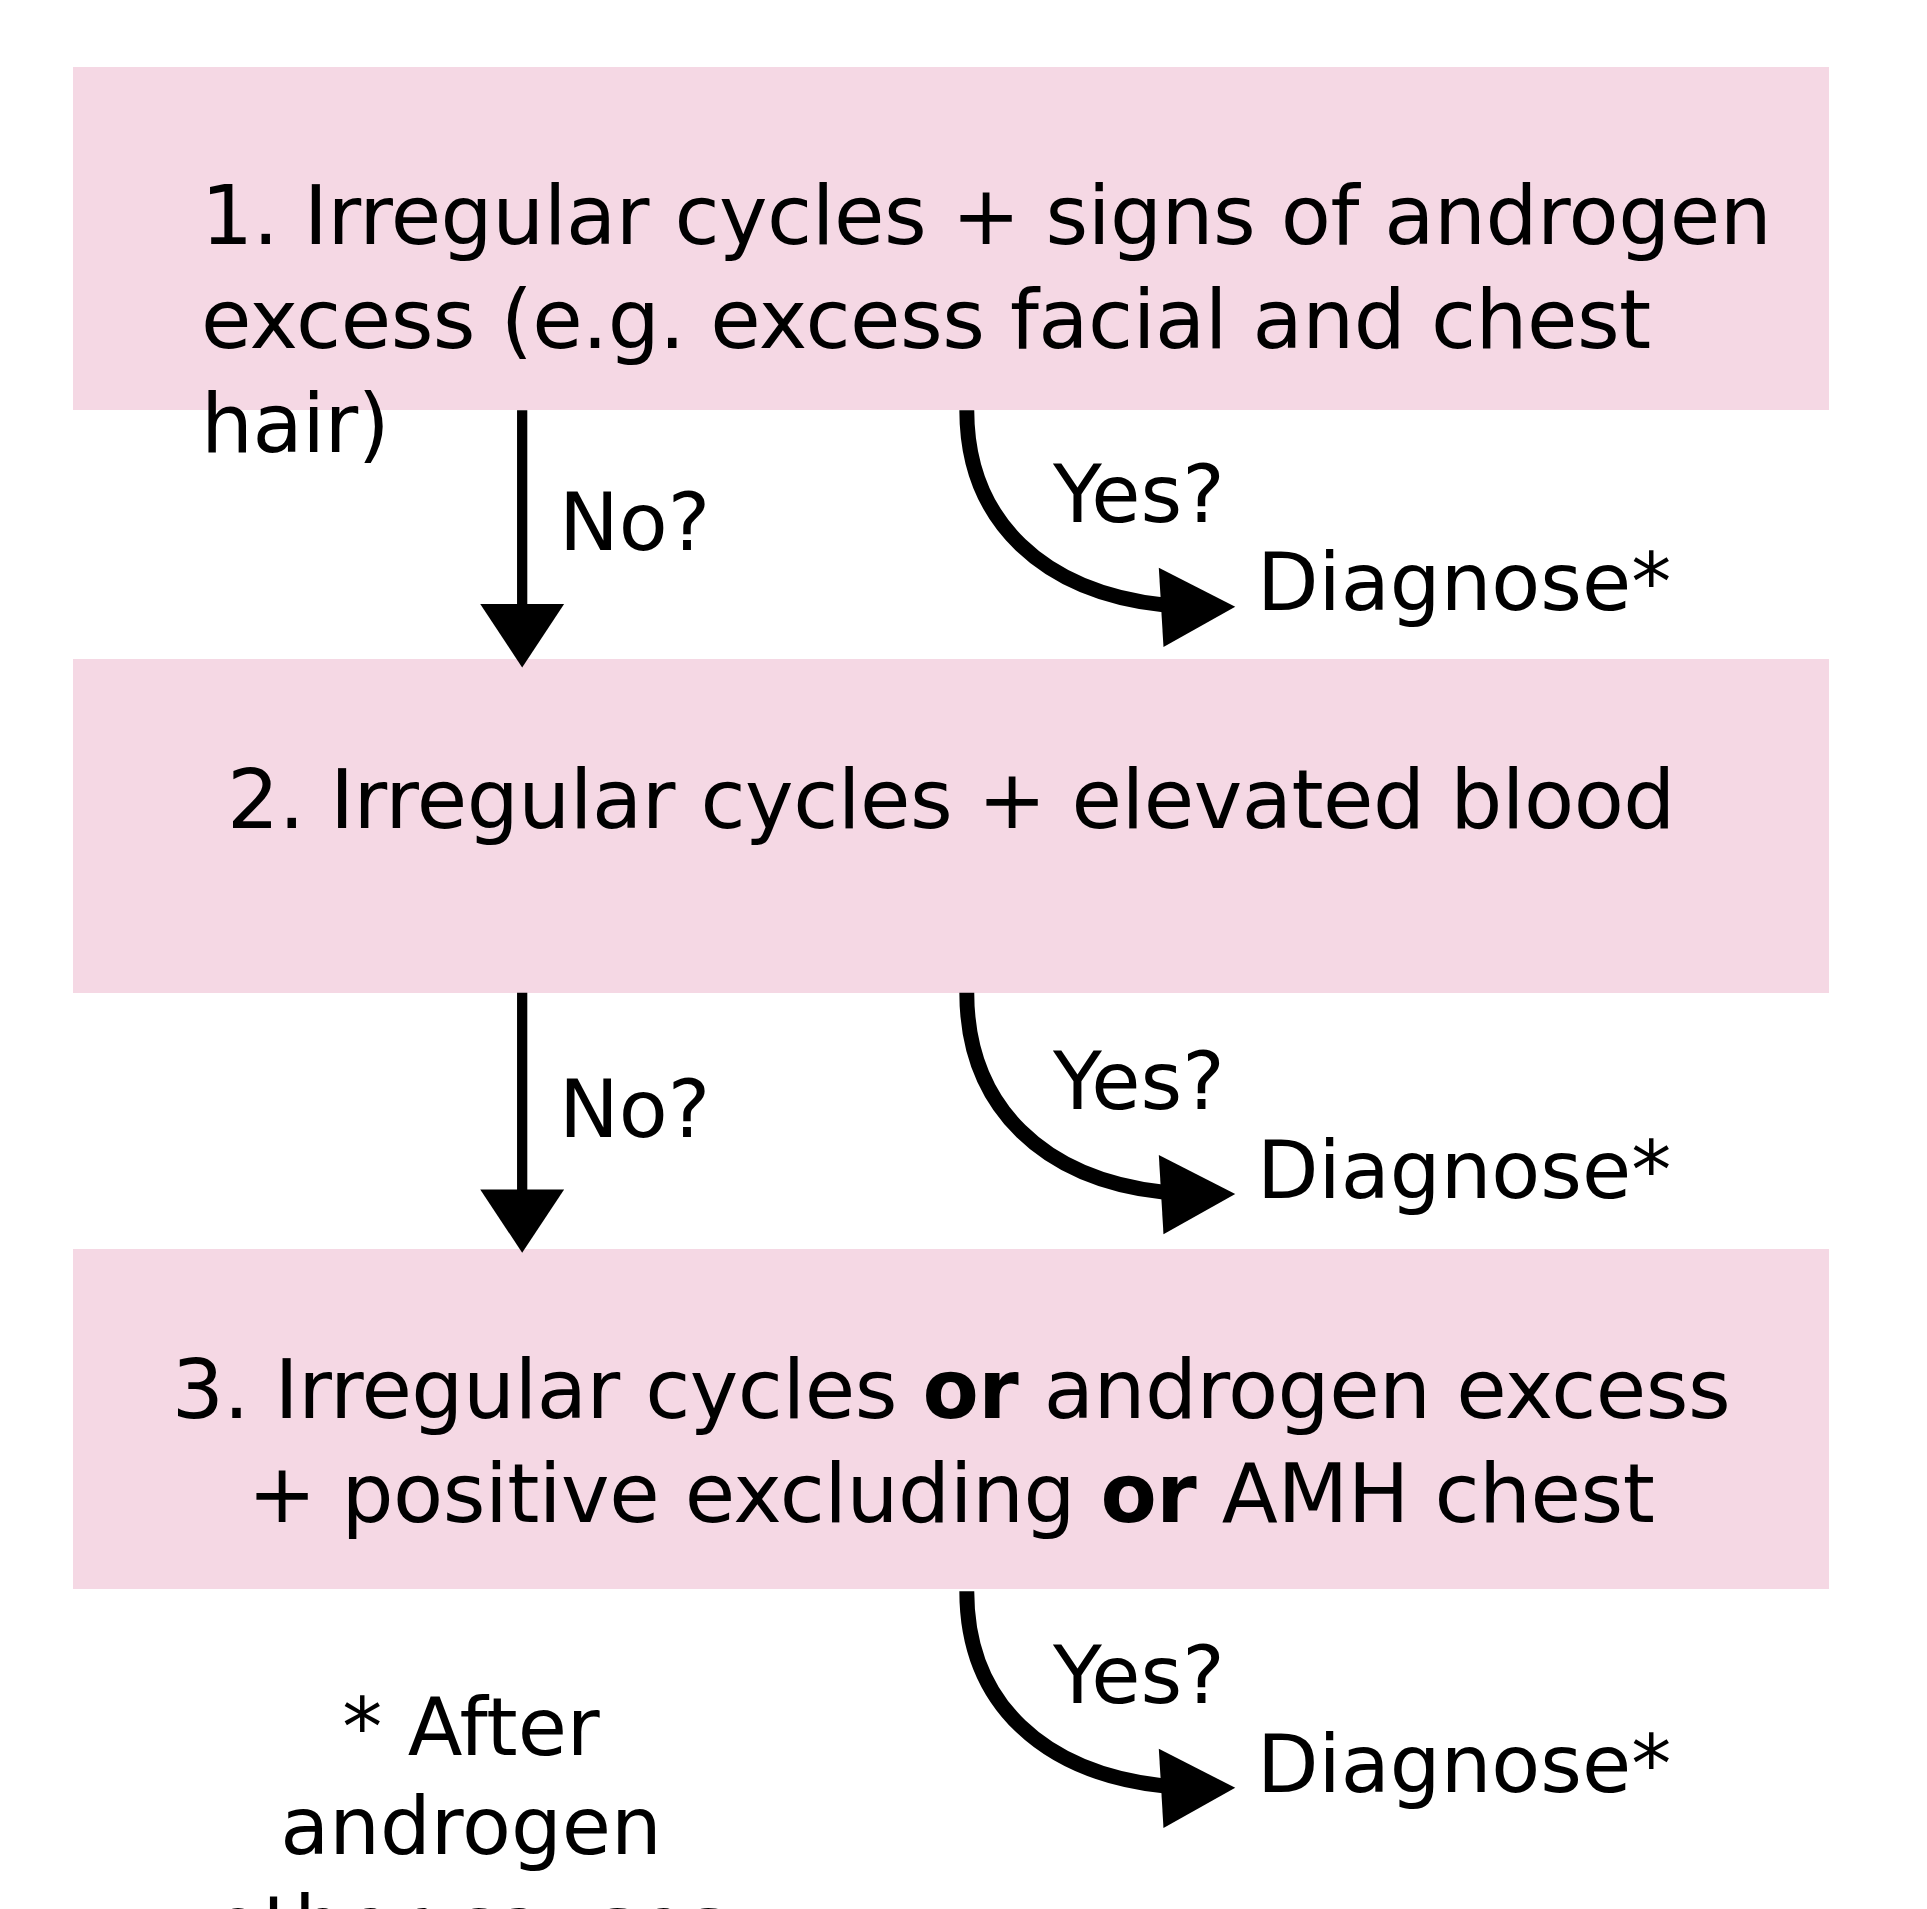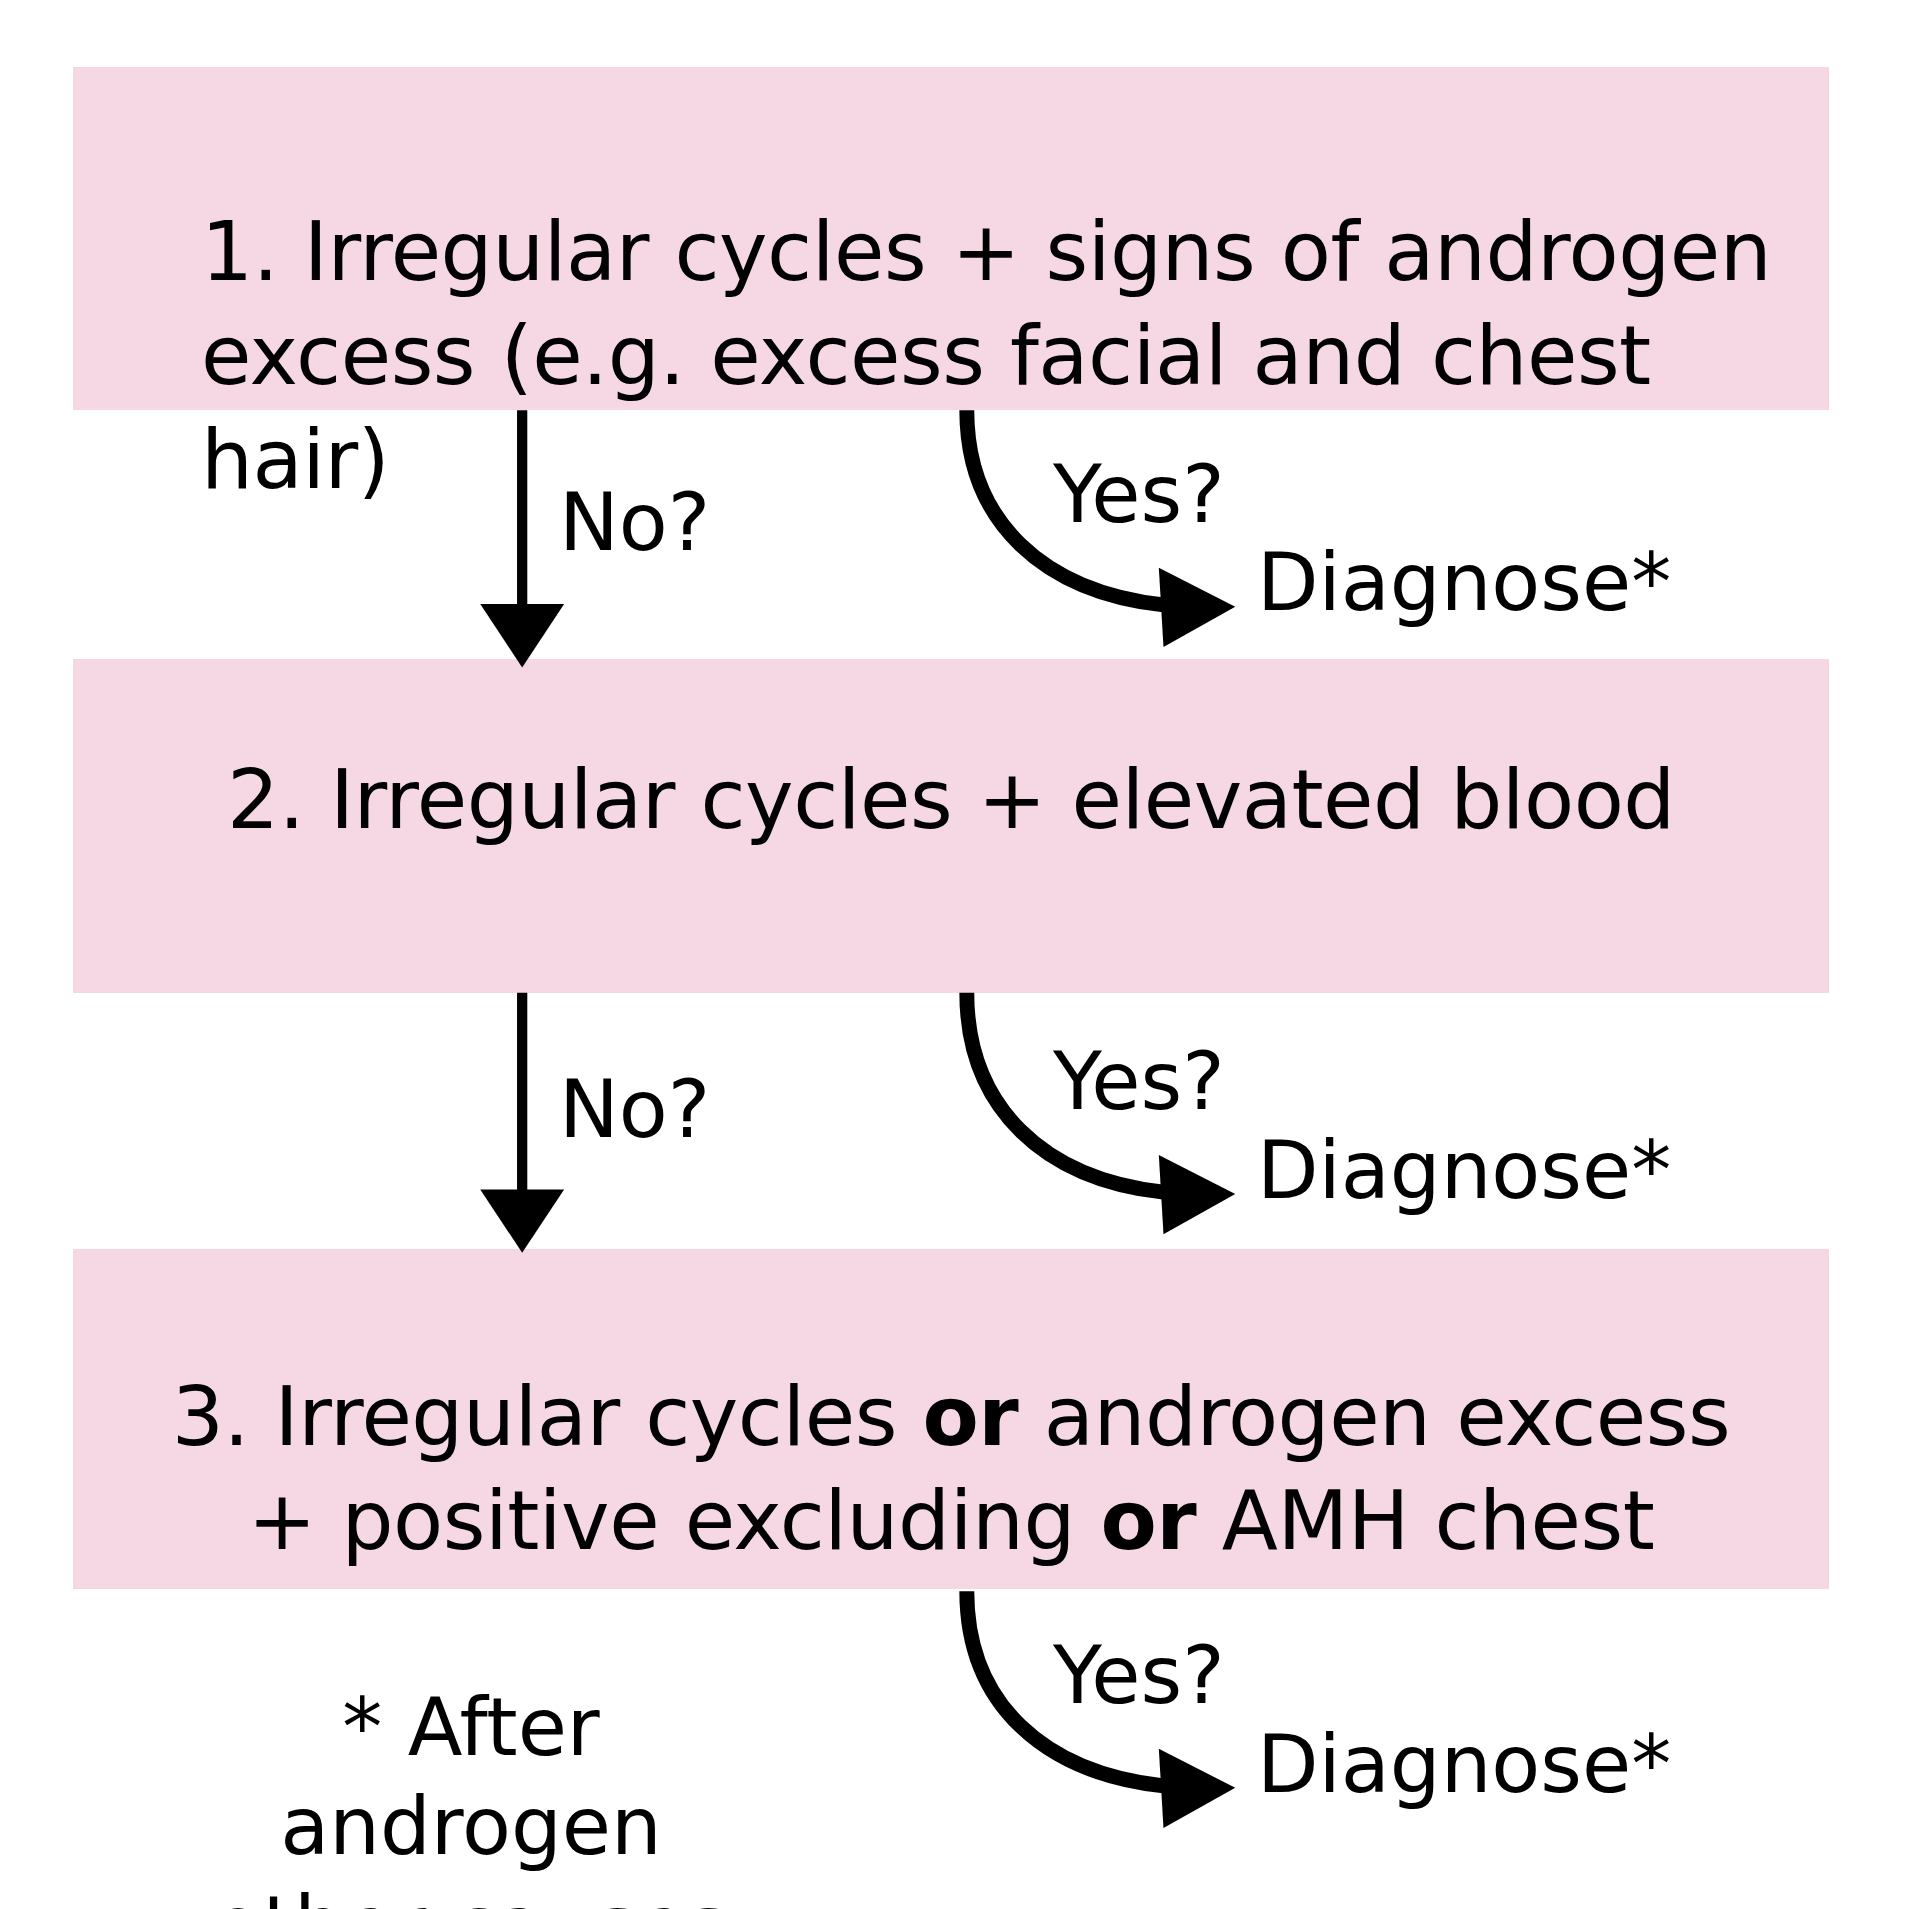--- a/index.html
+++ b/index.html
@@ -21,25 +21,25 @@
   }
   .box-text{
     position:absolute;
     left:0;right:0;
     color:#000000;
     font-size:82px;
     line-height:104px;
     letter-spacing:-0.5px;
   }
   #box1{top:67px;height:343px;}
-  #box1 .box-text{left:128px;right:37px;top:97px;text-align:left;margin-top:36px;}
+  #box1 .box-text{left:128px;right:37px;top:97px;text-align:left;}
   #box2{top:659px;height:334px;}
   #box2 .box-text{left:56px;right:56px;top:89px;text-align:center;}
   #box3{top:1249px;height:340px;}
-  #box3 .box-text{left:56px;right:56px;top:89px;text-align:center;margin-top:27px;}
+  #box3 .box-text{left:56px;right:56px;top:89px;text-align:center;}
 
   .bold{font-weight:bold;}
 
   .svg-layer{position:absolute;left:0;top:0;width:1928px;height:1909px;pointer-events:none;}
 
   .lbl{
     position:absolute;
     color:#000000;
     font-size:80px;
     line-height:80px;

